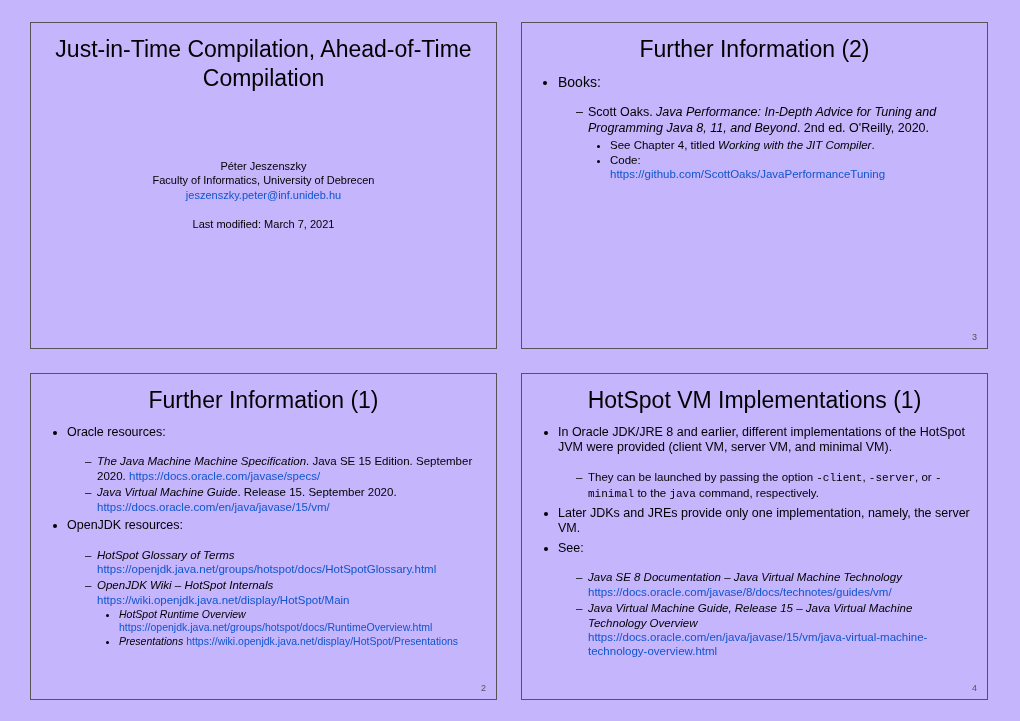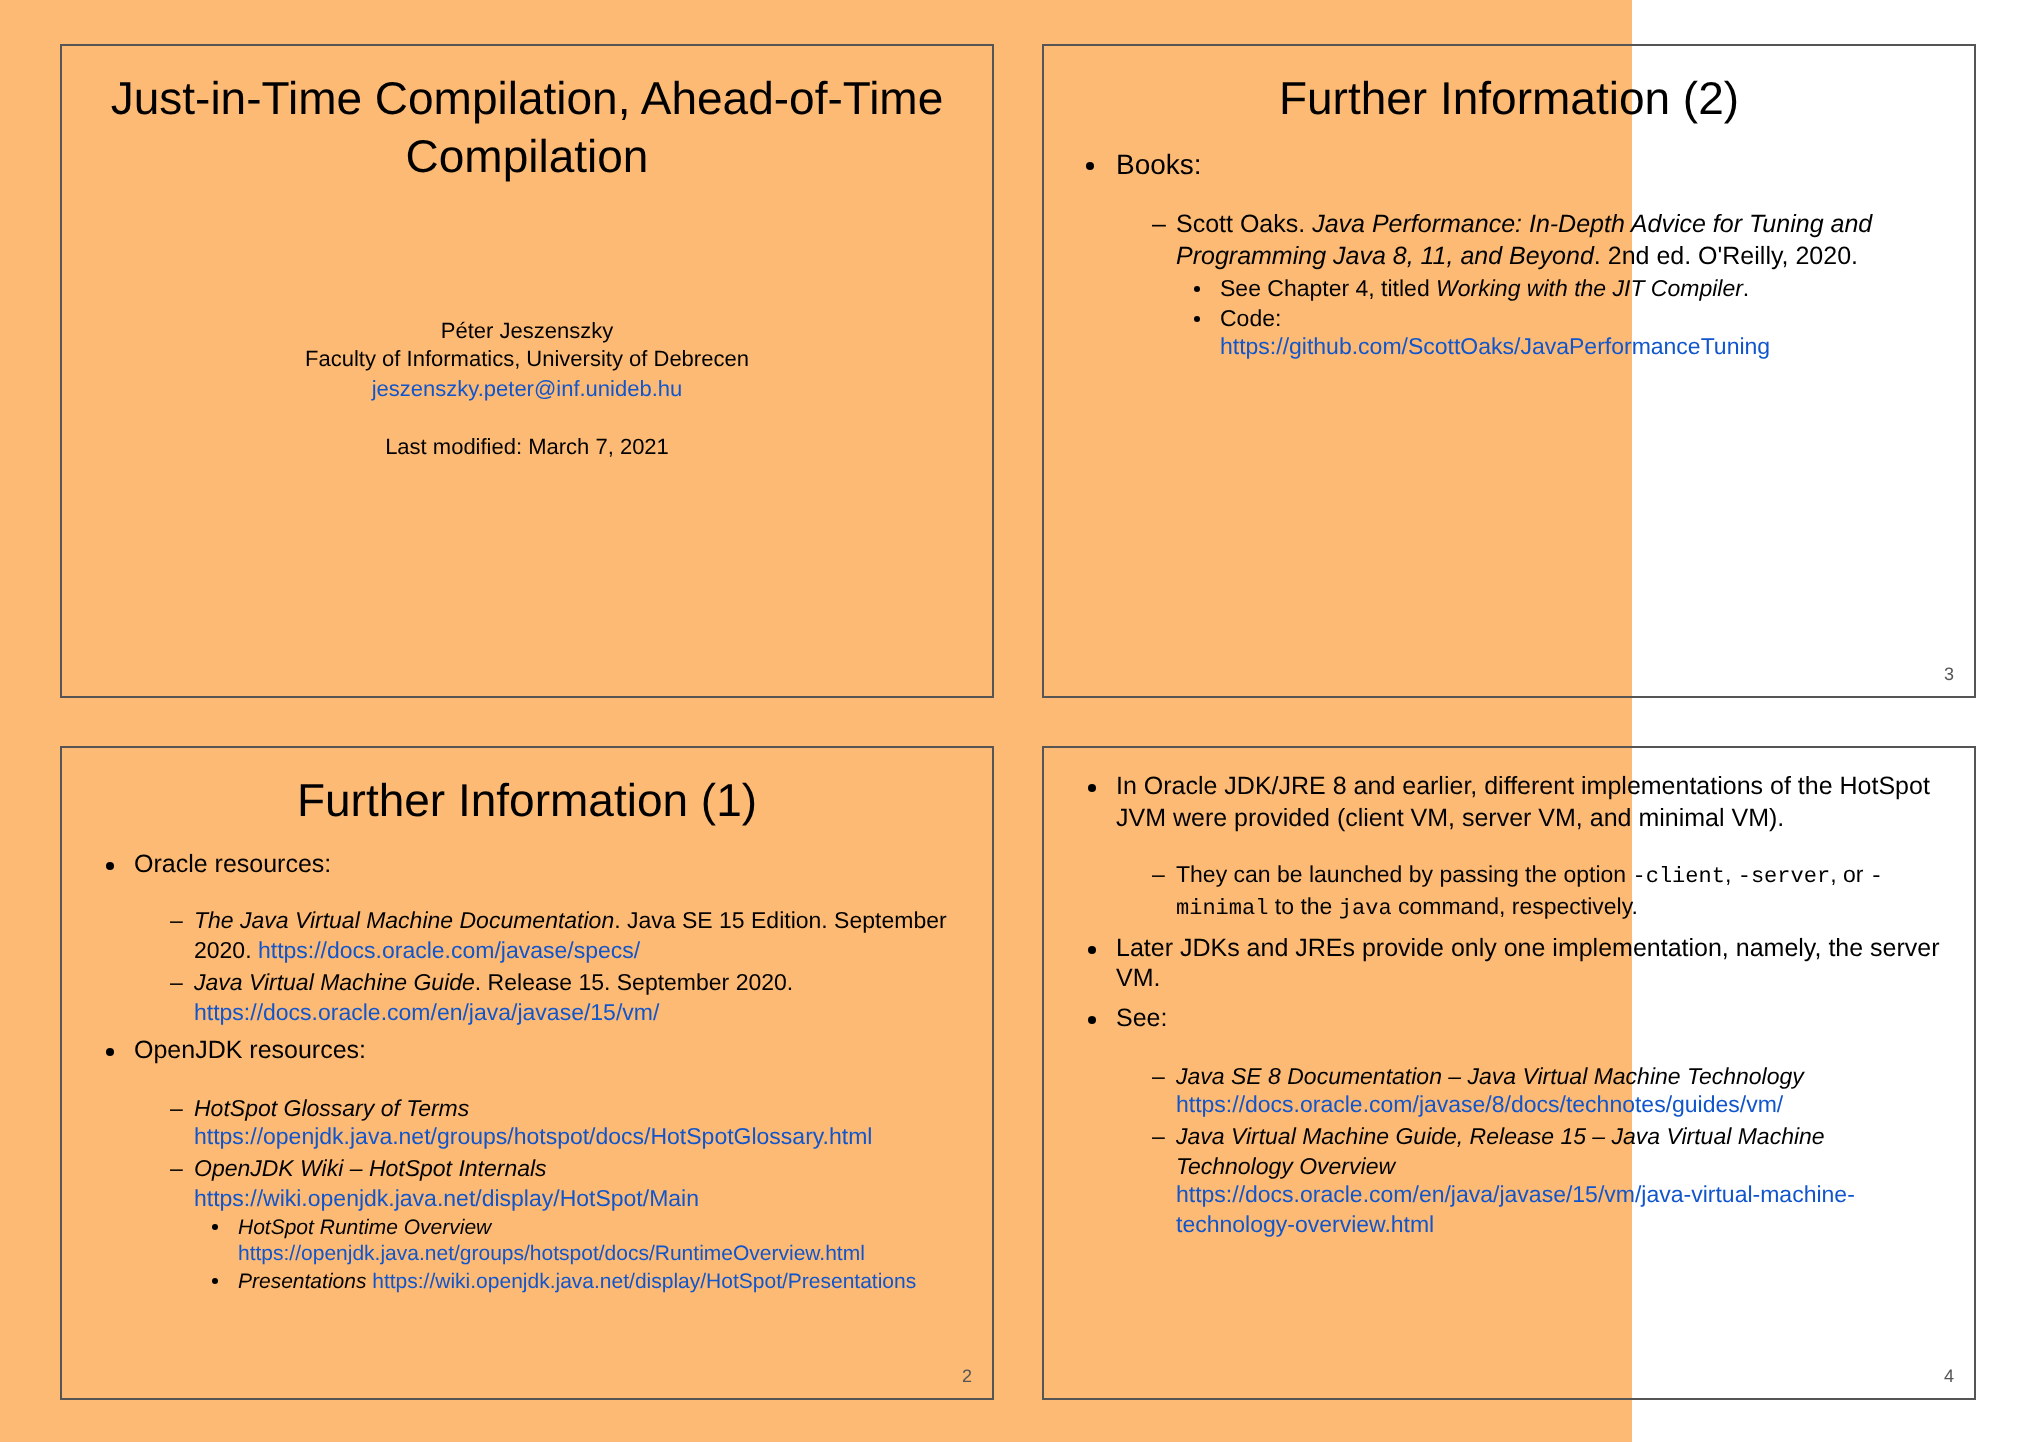--- a/index.html
+++ b/index.html
@@ -3,24 +3,24 @@
 <meta charset="utf-8">
 <style>
   html, body {
     margin: 0;
     padding: 0;
     background: #fff;
     font-family: Arial, Helvetica, sans-serif;
     color: #000;
   }
   .sheet {
-    width: 816px;
+    width: 1020px;
     height: 721px;
     position: relative;
-    background: #fdba74;
+    background: #c4b5fd;
   }
   .slide {
     position: absolute;
     width: 467px;
     height: 327px;
     border: 1px solid #555;
     box-sizing: border-box;
     padding: 6px 14px 10px 14px;
     overflow: hidden;
   }
@@ -132,21 +132,21 @@
     <div class="pnum">3</div>
   </div>
 
   <div class="slide s2 dense">
     <div class="title small">Further Information (1)</div>
     <ul class="lvl1">
       <li>
         <span>Oracle resources:</span>
         <ul class="lvl2">
           <li>
-            <span class="ital">The Java Virtual Machine Documentation</span><span>. Java SE 15 Edition. September 2020. </span><span class="link">https://docs.oracle.com/javase/specs/</span>
+            <span class="ital">The Java Machine Machine Specification</span><span>. Java SE 15 Edition. September 2020. </span><span class="link">https://docs.oracle.com/javase/specs/</span>
           </li>
           <li>
             <span class="ital">Java Virtual Machine Guide</span><span>. Release 15. September 2020. </span><span class="link">https://docs.oracle.com/en/java/javase/15/vm/</span>
           </li>
         </ul>
       </li>
       <li>
         <span>OpenJDK resources:</span>
         <ul class="lvl2">
           <li>
@@ -166,20 +166,21 @@
               </li>
             </ul>
           </li>
         </ul>
       </li>
     </ul>
     <div class="pnum">2</div>
   </div>
 
   <div class="slide s4 dense">
+    <div class="title small">HotSpot VM Implementations (1)</div>
     <ul class="lvl1">
       <li>
         <span>In Oracle JDK/JRE 8 and earlier, different implementations of the HotSpot JVM were provided (client VM, server VM, and minimal VM).</span>
         <ul class="lvl2">
           <li>
             <span>They can be launched by passing the option </span><span class="mono">-client</span><span>, </span><span class="mono">-server</span><span>, or </span><span class="mono">-minimal</span><span> to the </span><span class="mono">java</span><span> command, respectively.</span>
           </li>
         </ul>
       </li>
       <li>

